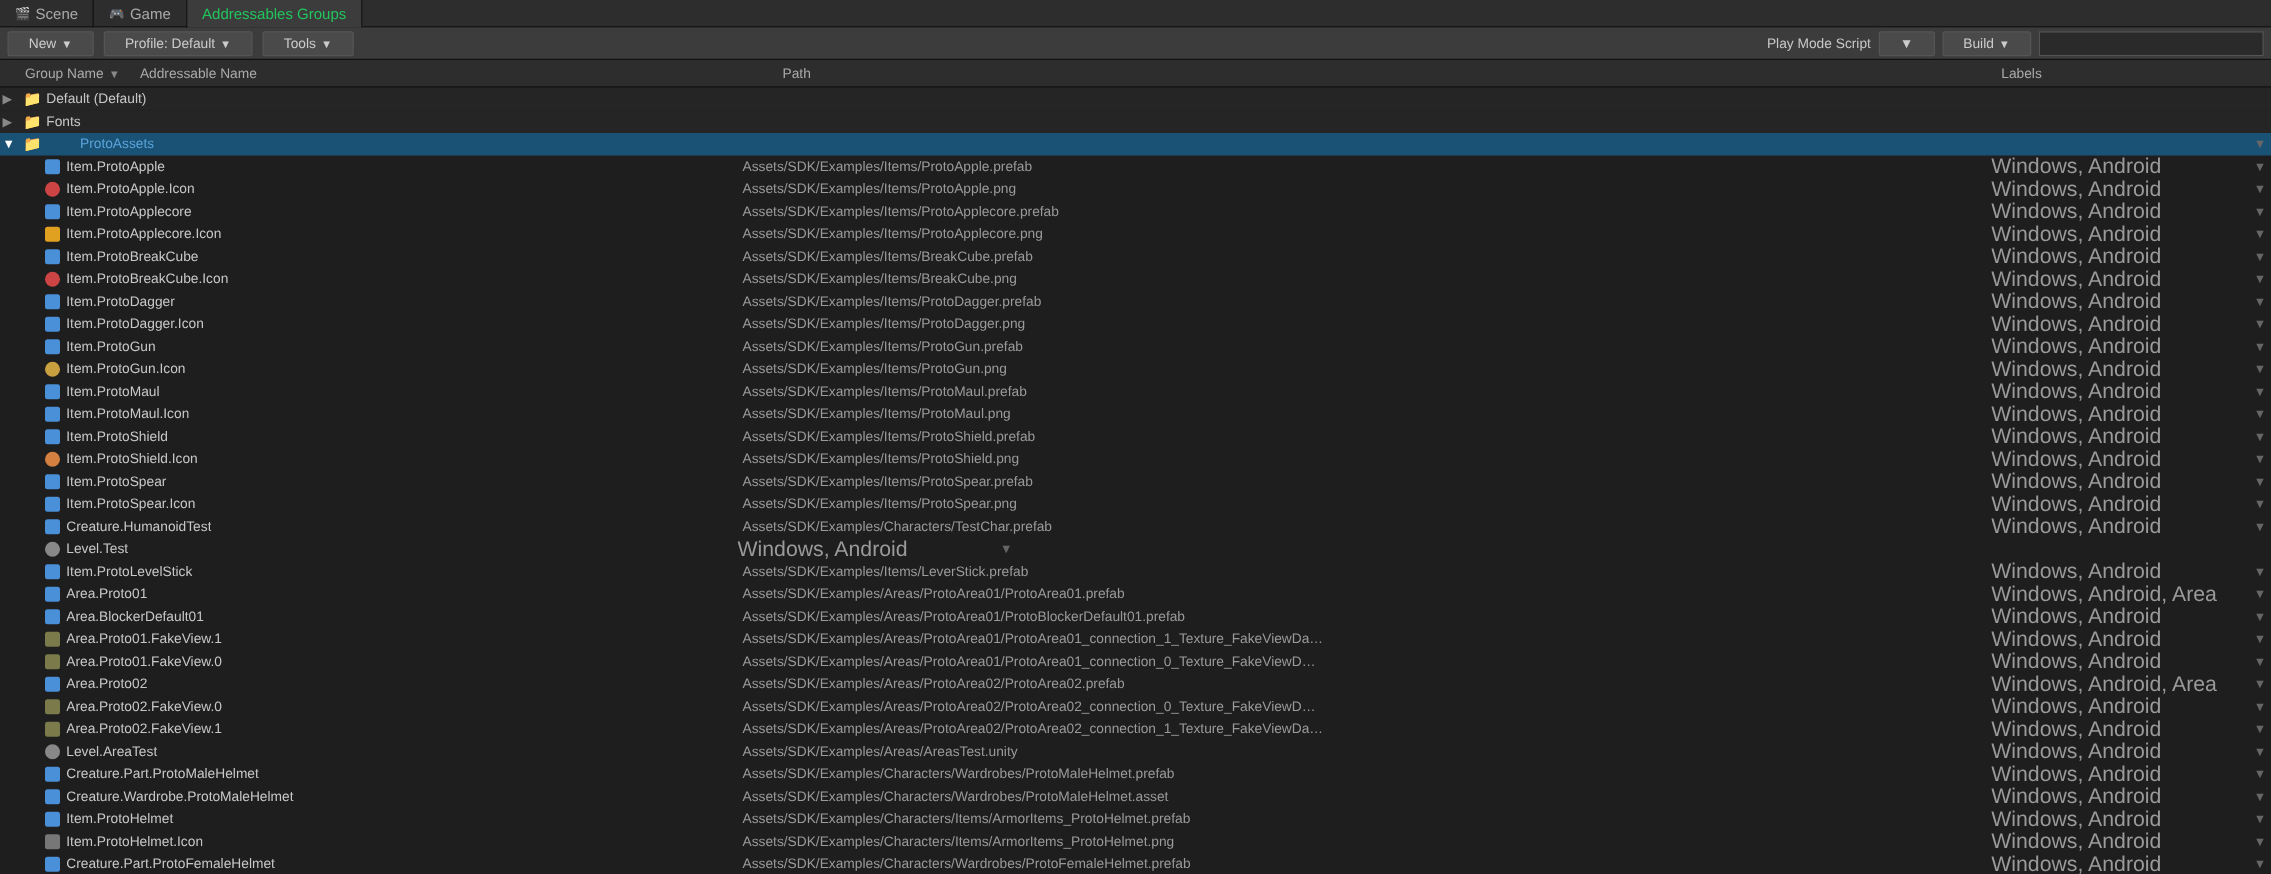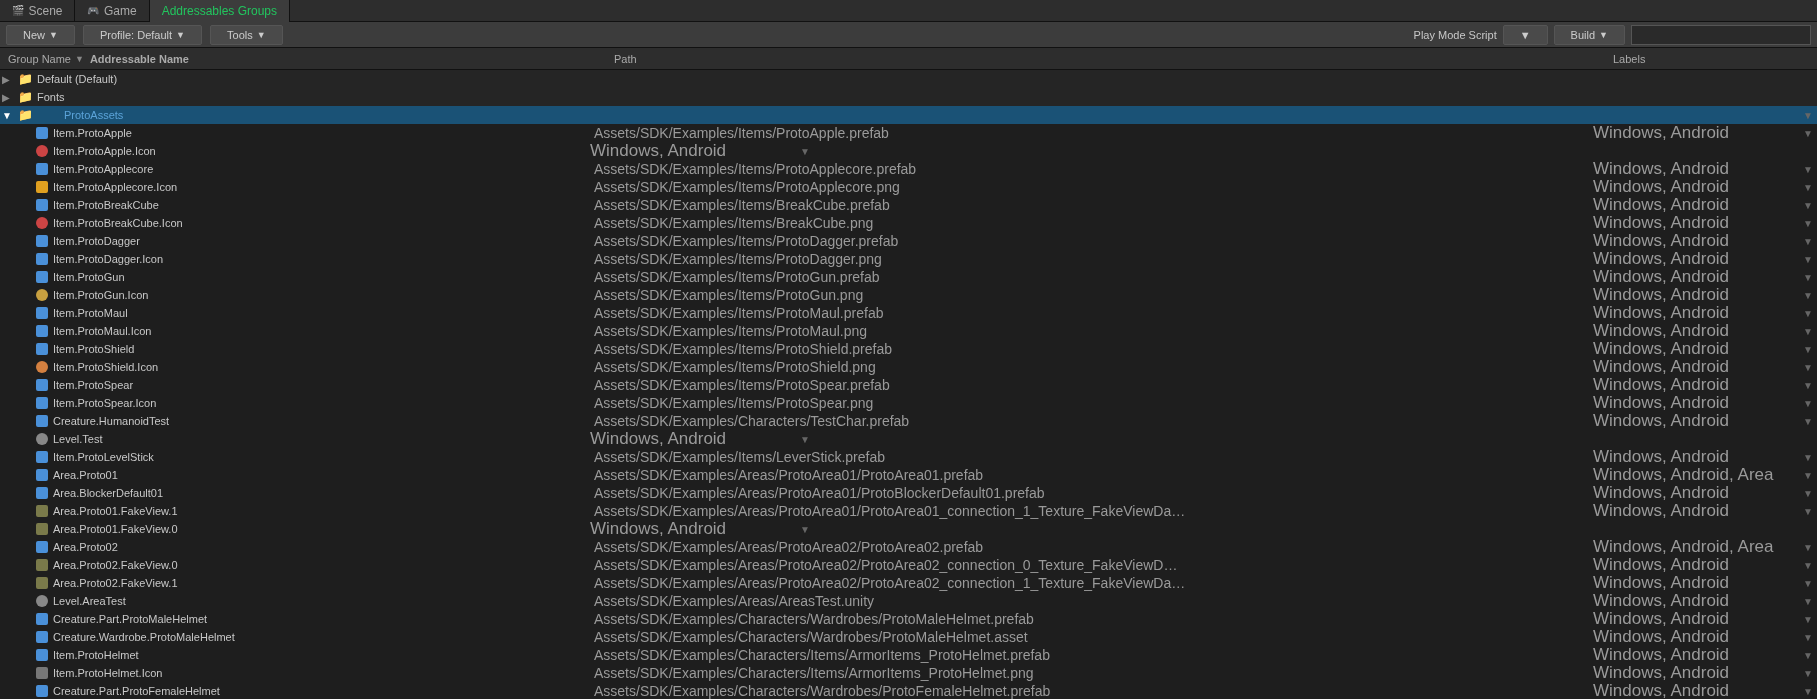--- a/index.html
+++ b/index.html
@@ -86,21 +86,21 @@
       font-size: 11px;
     }
 
     
     .col-header {
       display: flex;
       align-items: center;
       background: #2d2d2d;
       height: 22px;
       border-bottom: 1px solid #111;
-      padding: 0 4px;
+      padding: 0 16px;
     }
     .col-group-name {
       width: 590px;
       display: flex;
       align-items: center;
       color: #aaa;
       font-size: 11px;
       padding-left: 4px;
     }
     .col-sort-icon {
@@ -157,21 +157,21 @@
       overflow: hidden;
       white-space: nowrap;
       text-overflow: ellipsis;
     }
     .row-path-cell {
       flex: 1;
       overflow: hidden;
       white-space: nowrap;
       text-overflow: ellipsis;
       color: #9a9a9a;
-      font-size: 14px;
+      font-size: 11px;
       padding-left: 4px;
     }
     .row-labels-cell {
       width: 200px;
       color: #9a9a9a;
       font-size: 17px;
       white-space: nowrap;
       overflow: hidden;
     }
     .row-arrow-cell {
@@ -252,21 +252,21 @@
       <span class="chevron">▼</span>
     </div>
     <input class="search-box" type="text" placeholder="" style="">
   </div>
 </div>
 
 <div class="col-header">
   <div class="col-group-name">
     <span>Group Name</span>
     <span class="col-sort-icon">▼</span>
-    <span style="margin-left:6px;font-weight:bold;">Addressable Name</span>
+    <span style="margin-left:16px;">Addressable Name</span>
   </div>
   <div class="col-path">
     <span>Path</span>
   </div>
   <div class="col-labels">
     <span>Labels</span>
   </div>
 </div>
 
 <div class="tree-list">
@@ -318,20 +318,21 @@
     <div class="row-arrow-cell">▼</div>
   </div>
       <div class="tree-row">
     <div class="row-name-cell indent-1">
       <span class="expand-arrow"></span>
       <span class="item-icon">
         <span style="display:inline-block;width:12px;height:12px;background:#cc4444;border-radius:50%;"></span>
       </span>
       <span class="item-name">Item.ProtoApple.Icon</span>
     </div>
+    <div class="row-path-cell">Assets/SDK/Examples/Items/ProtoApple.png</div>
     <div class="row-labels-cell">Windows, Android</div>
     <div class="row-arrow-cell">▼</div>
   </div>
       <div class="tree-row">
     <div class="row-name-cell indent-1">
       <span class="expand-arrow"></span>
       <span class="item-icon">
         <span style="display:inline-block;width:12px;height:12px;background:#4a90d9;border-radius:2px;"></span>
       </span>
       <span class="item-name">Item.ProtoApplecore</span>
@@ -568,20 +569,21 @@
     <div class="row-arrow-cell">▼</div>
   </div>
       <div class="tree-row">
     <div class="row-name-cell indent-1">
       <span class="expand-arrow"></span>
       <span class="item-icon">
         <span style="display:inline-block;width:12px;height:12px;background:#7a7a4a;border-radius:2px;"></span>
       </span>
       <span class="item-name">Area.Proto01.FakeView.0</span>
     </div>
+    <div class="row-path-cell">Assets/SDK/Examples/Areas/ProtoArea01/ProtoArea01_connection_0_Texture_FakeViewD…</div>
     <div class="row-labels-cell">Windows, Android</div>
     <div class="row-arrow-cell">▼</div>
   </div>
       <div class="tree-row">
     <div class="row-name-cell indent-1">
       <span class="expand-arrow"></span>
       <span class="item-icon">
         <span style="display:inline-block;width:12px;height:12px;background:#4a90d9;border-radius:2px;"></span>
       </span>
       <span class="item-name">Area.Proto02</span>

